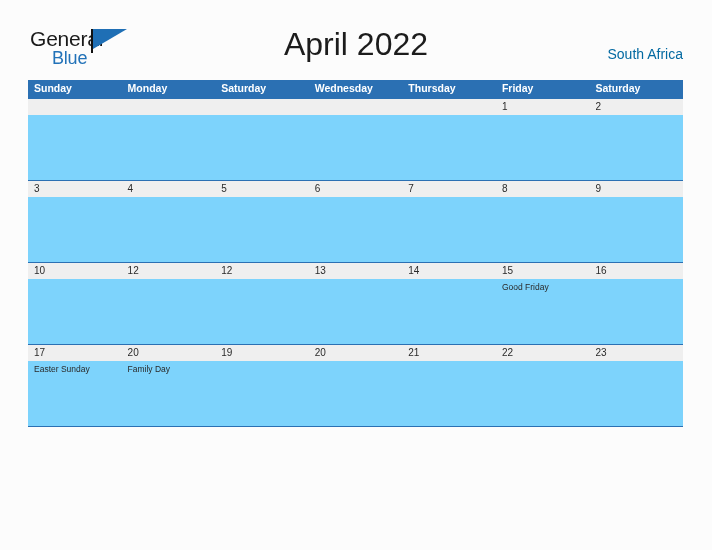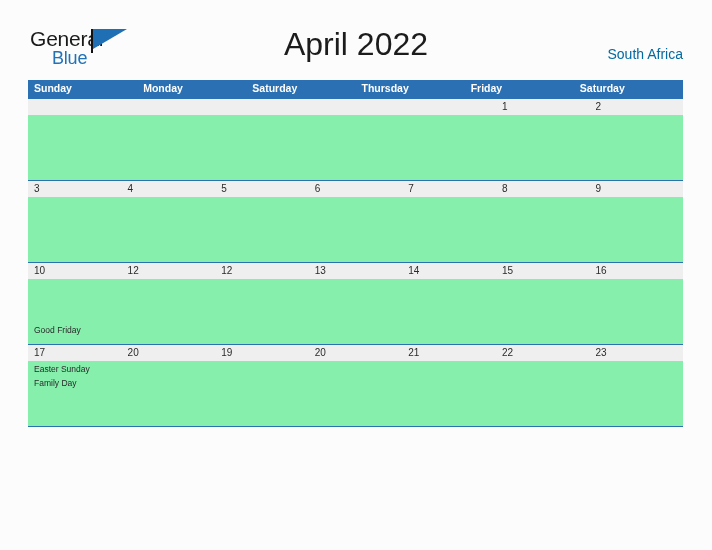--- a/index.html
+++ b/index.html
@@ -142,22 +142,21 @@
     font-size: 10px;
     color: #2a2a2a;
     line-height: 16px;
     padding-left: 6px;
     box-sizing: border-box;
   }
   .week-events {
     display: flex;
     width: 655px;
     height: 65px;
-    background: #86efac;
-    flex-direction: column;
+    background: #7dd3fc;
   }
   .event-cell {
     flex: 1 1 0;
     padding: 3px 4px 0 6px;
     box-sizing: border-box;
     font-size: 8.5px;
     color: #2a2a2a;
     line-height: 11px;
   }
   .event-text {
@@ -184,20 +183,21 @@
     <div class="month-title">April 2022</div>
     <div class="country">South Africa</div>
   </div>
 
   <div class="calendar">
 
     <div class="dow-row">
       <div class="dow">Sunday</div>
       <div class="dow">Monday</div>
       <div class="dow">Saturday</div>
+      <div class="dow">Wednesday</div>
       <div class="dow">Thursday</div>
       <div class="dow">Friday</div>
       <div class="dow">Saturday</div>
     </div>
 
     <div class="week">
       <div class="week-dates">
         <div class="date-cell"></div>
         <div class="date-cell"></div>
         <div class="date-cell"></div>

